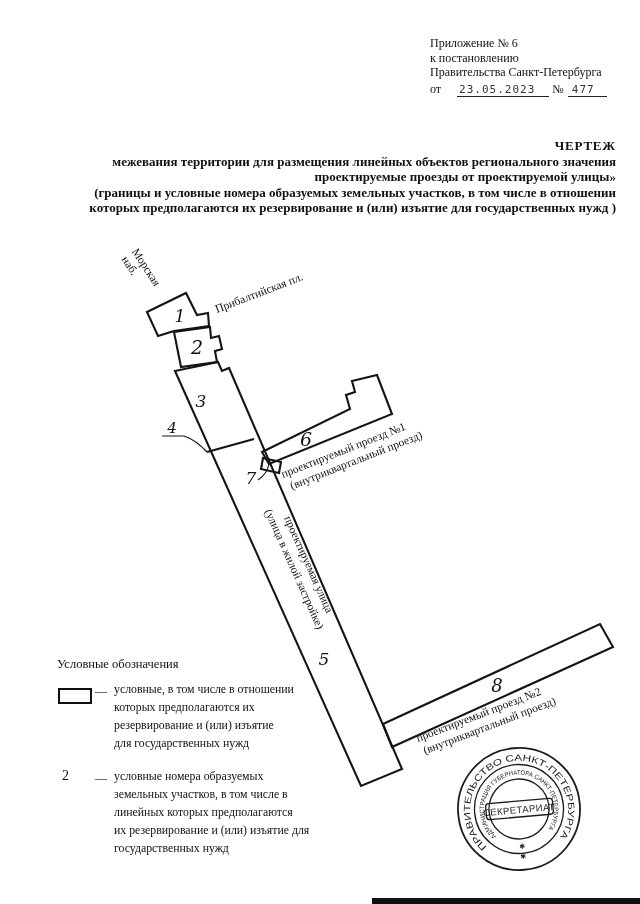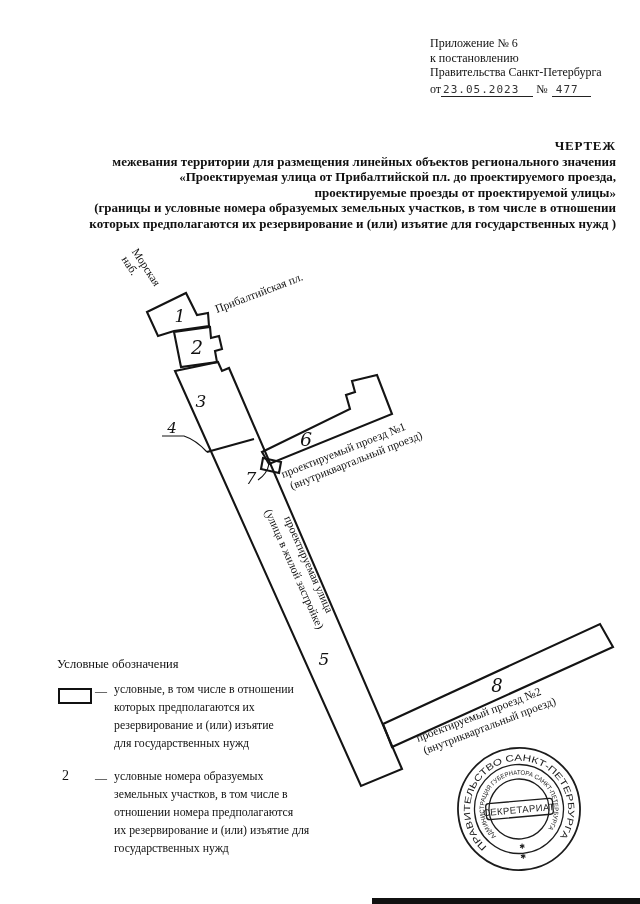--- a/index.html
+++ b/index.html
@@ -11,21 +11,21 @@
   .abs{position:absolute;}
   
   #header{left:430px;top:36px;width:210px;font-size:12px;line-height:14.5px;}
   #header .row4{margin-top:2px;white-space:nowrap;}
   .typed{
     font-family:"DejaVu Sans Mono", monospace;
     font-size:11px;color:#333;letter-spacing:1px;
     border-bottom:1.2px solid #222;
     display:inline-block;line-height:13px;
   }
-  .u-date{padding:0 14px 0 2px;margin-left:0;}
+  .u-date{padding:0 14px 0 2px;margin-left:16px;}
   .u-num{padding:0 12px 0 4px;margin-left:4px;}
   
   #title{left:0;top:138px;width:616px;text-align:right;font-weight:bold;
          font-size:13px;line-height:15.5px;}
   #title .t1{letter-spacing:0.8px;}
   
   #legend-heading{left:57px;top:657px;font-size:12.5px;text-align:center;}
   .legend-sym-rect{left:58px;top:688px;width:30px;height:12px;border:2.5px solid #111;}
   .legend-dash{font-size:12px;}
   #legend-dash1{left:95px;top:684px;}
@@ -52,21 +52,20 @@
   <div>Правительства Санкт-Петербурга</div>
   <div class="row4">
     <span>от</span><span class="typed u-date">23.05.2023</span>
     <span>№</span><span class="typed u-num">477</span>
   </div>
 </div>
 
 <div id="title" class="abs">
   <div class="t1">ЧЕРТЕЖ</div>
   <div>межевания территории  для размещения линейных объектов регионального значения</div>
-  <div>«Проектируемая улица от Прибалтийской пл. до проектируемого проезда,</div>
   <div>проектируемые проезды от проектируемой улицы»</div>
   <div>(границы и условные номера образуемых земельных участков, в том числе в отношении</div>
   <div>которых предполагаются их резервирование и (или) изъятие для государственных нужд )</div>
 </div>
 
 <svg id="map" class="abs" width="640" height="904" viewBox="0 0 640 904">
 
   <path class="plot" d="M147,312 L186,293 L197,315 L208,313 L209,326 L174,331 L158,336 Z"></path>
   <path class="plot" d="M174,332 L210,327 L211,338 L219,336 L222,349 L215,351 L217,362 L181,367 Z"></path>
   <path class="plot" d="M175,371 L218,362 L222,371 L229,368 L402,769 L361,786 Z"></path>
@@ -139,16 +138,16 @@
   <div>которых предполагаются их</div>
   <div>резервирование и (или) изъятие</div>
   <div>для государственных нужд</div>
 </div>
 
 <div id="legend-num2" class="abs">2</div>
 <div id="legend-dash2" class="abs legend-dash">—</div>
 <div id="legend-text2" class="abs legend-text">
   <div>условные номера образуемых</div>
   <div>земельных участков, в том числе в</div>
-  <div>отношении номера предполагаются</div>
+  <div>линейных которых предполагаются</div>
   <div>их резервирование и (или) изъятие для</div>
   <div>государственных нужд</div>
 </div>
 
 </body></html>

